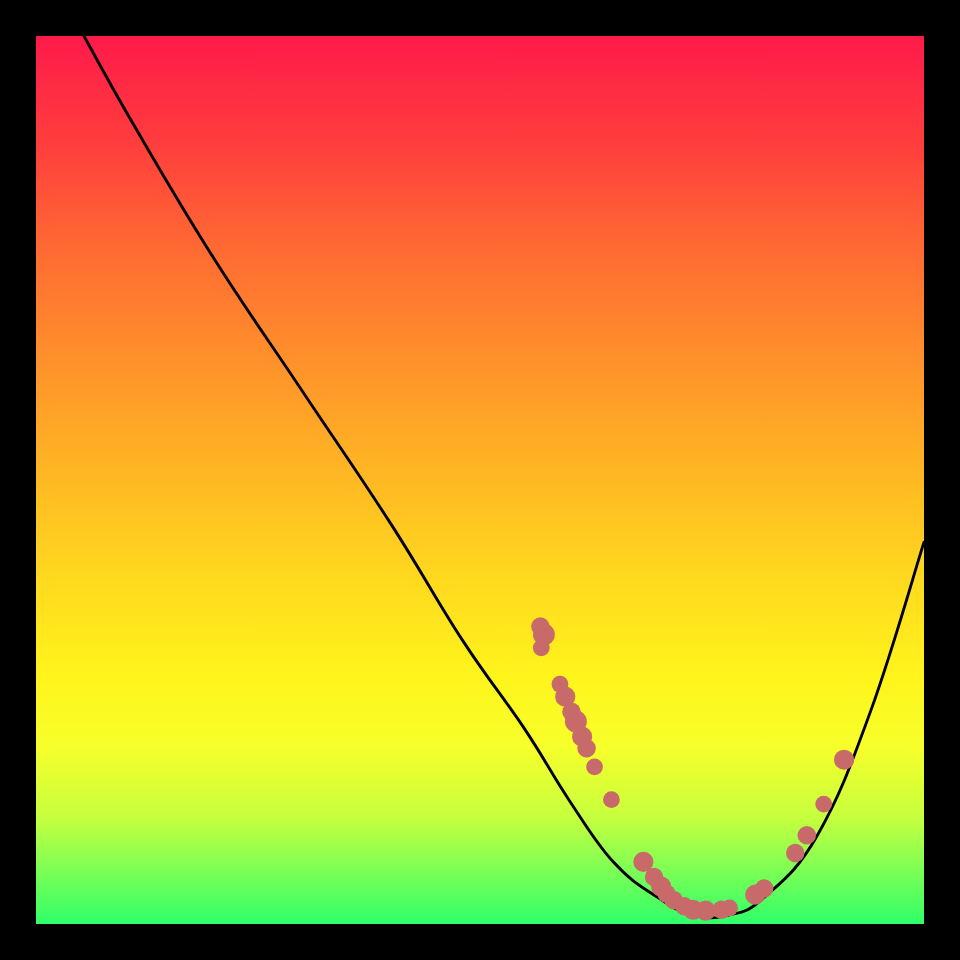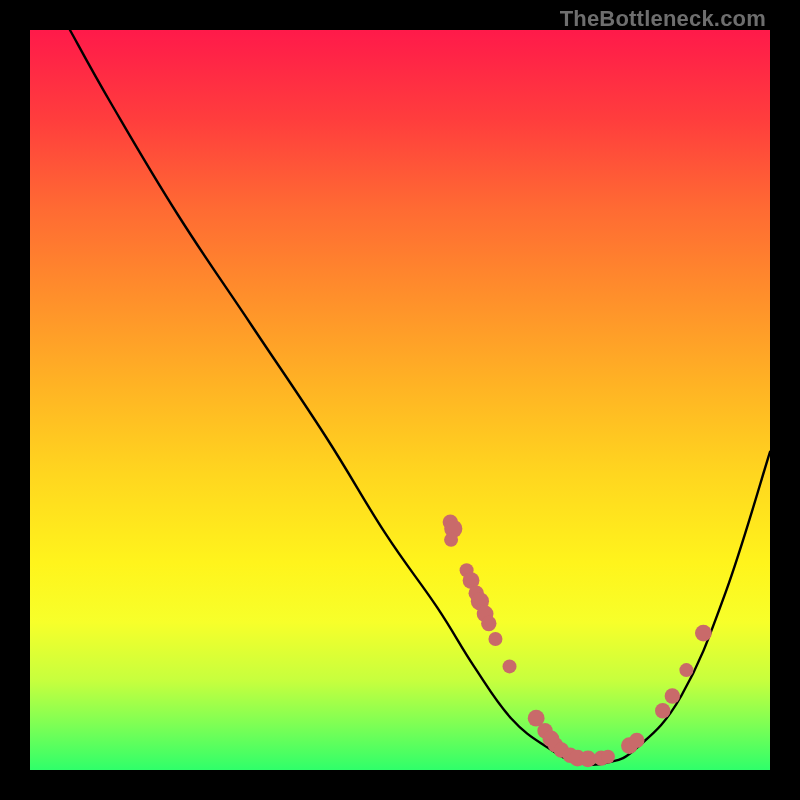--- a/index.html
+++ b/index.html
@@ -62,21 +62,20 @@
   .dot {
     fill: #c96a6a;
     stroke: #c96a6a;
     stroke-width: 0;
   }
 </style>
 </head>
 <body>
 
 <div class="chart-container">
-  <div class="watermark">TheBottleneck.com</div>
   <div class="plot-area">
     <svg class="curve" viewBox="0 0 740 740">
       <path id="curve-path" d="M 39.96000000000001 0 C 48.248000000000005 14.8 59.79200000000001 37 81.4 74 C 103.00800000000001 111 119.88 140.6 148 185 C 176.12 229.4 192.4 251.6 222 296 C 251.6 340.4 269.36 365.56 296 407 C 322.64 448.44 333 469.15999999999997 355.2 503.2 C 377.4 537.24 389.24000000000007 550.5600000000001 407.00000000000006 577.2 C 424.76000000000005 603.84 429.2 614.1999999999999 444 636.4 C 458.8 658.6 466.2 671.9200000000001 481 688.2 C 495.8 704.48 504.68 708.92 518 717.8 C 531.32 726.68 535.76 729.64 547.6 732.6 C 559.44 735.5600000000001 565.36 735.5600000000001 577.2 732.6 C 589.0400000000001 729.64 592 731.12 606.8 717.8 C 621.5999999999999 704.4799999999999 633.44 697.08 651.2 666 C 668.96 634.92 677.8399999999999 611.24 695.5999999999999 562.4 C 713.3599999999999 513.56 731.12 449.92 740 421.8"></path>
       <g id="dots">
           <circle cx="420.31999999999994" cy="492.1" r="7.700000000000001" class="dot"></circle>
           <circle cx="423.28000000000003" cy="498.76" r="9.1" class="dot"></circle>
           <circle cx="421.05999999999995" cy="509.86" r="7" class="dot"></circle>
           <circle cx="436.59999999999997" cy="540.2" r="7" class="dot"></circle>
           <circle cx="441.03999999999996" cy="550.56" r="8.4" class="dot"></circle>
           <circle cx="446.21999999999997" cy="563.14" r="7.700000000000001" class="dot"></circle>

